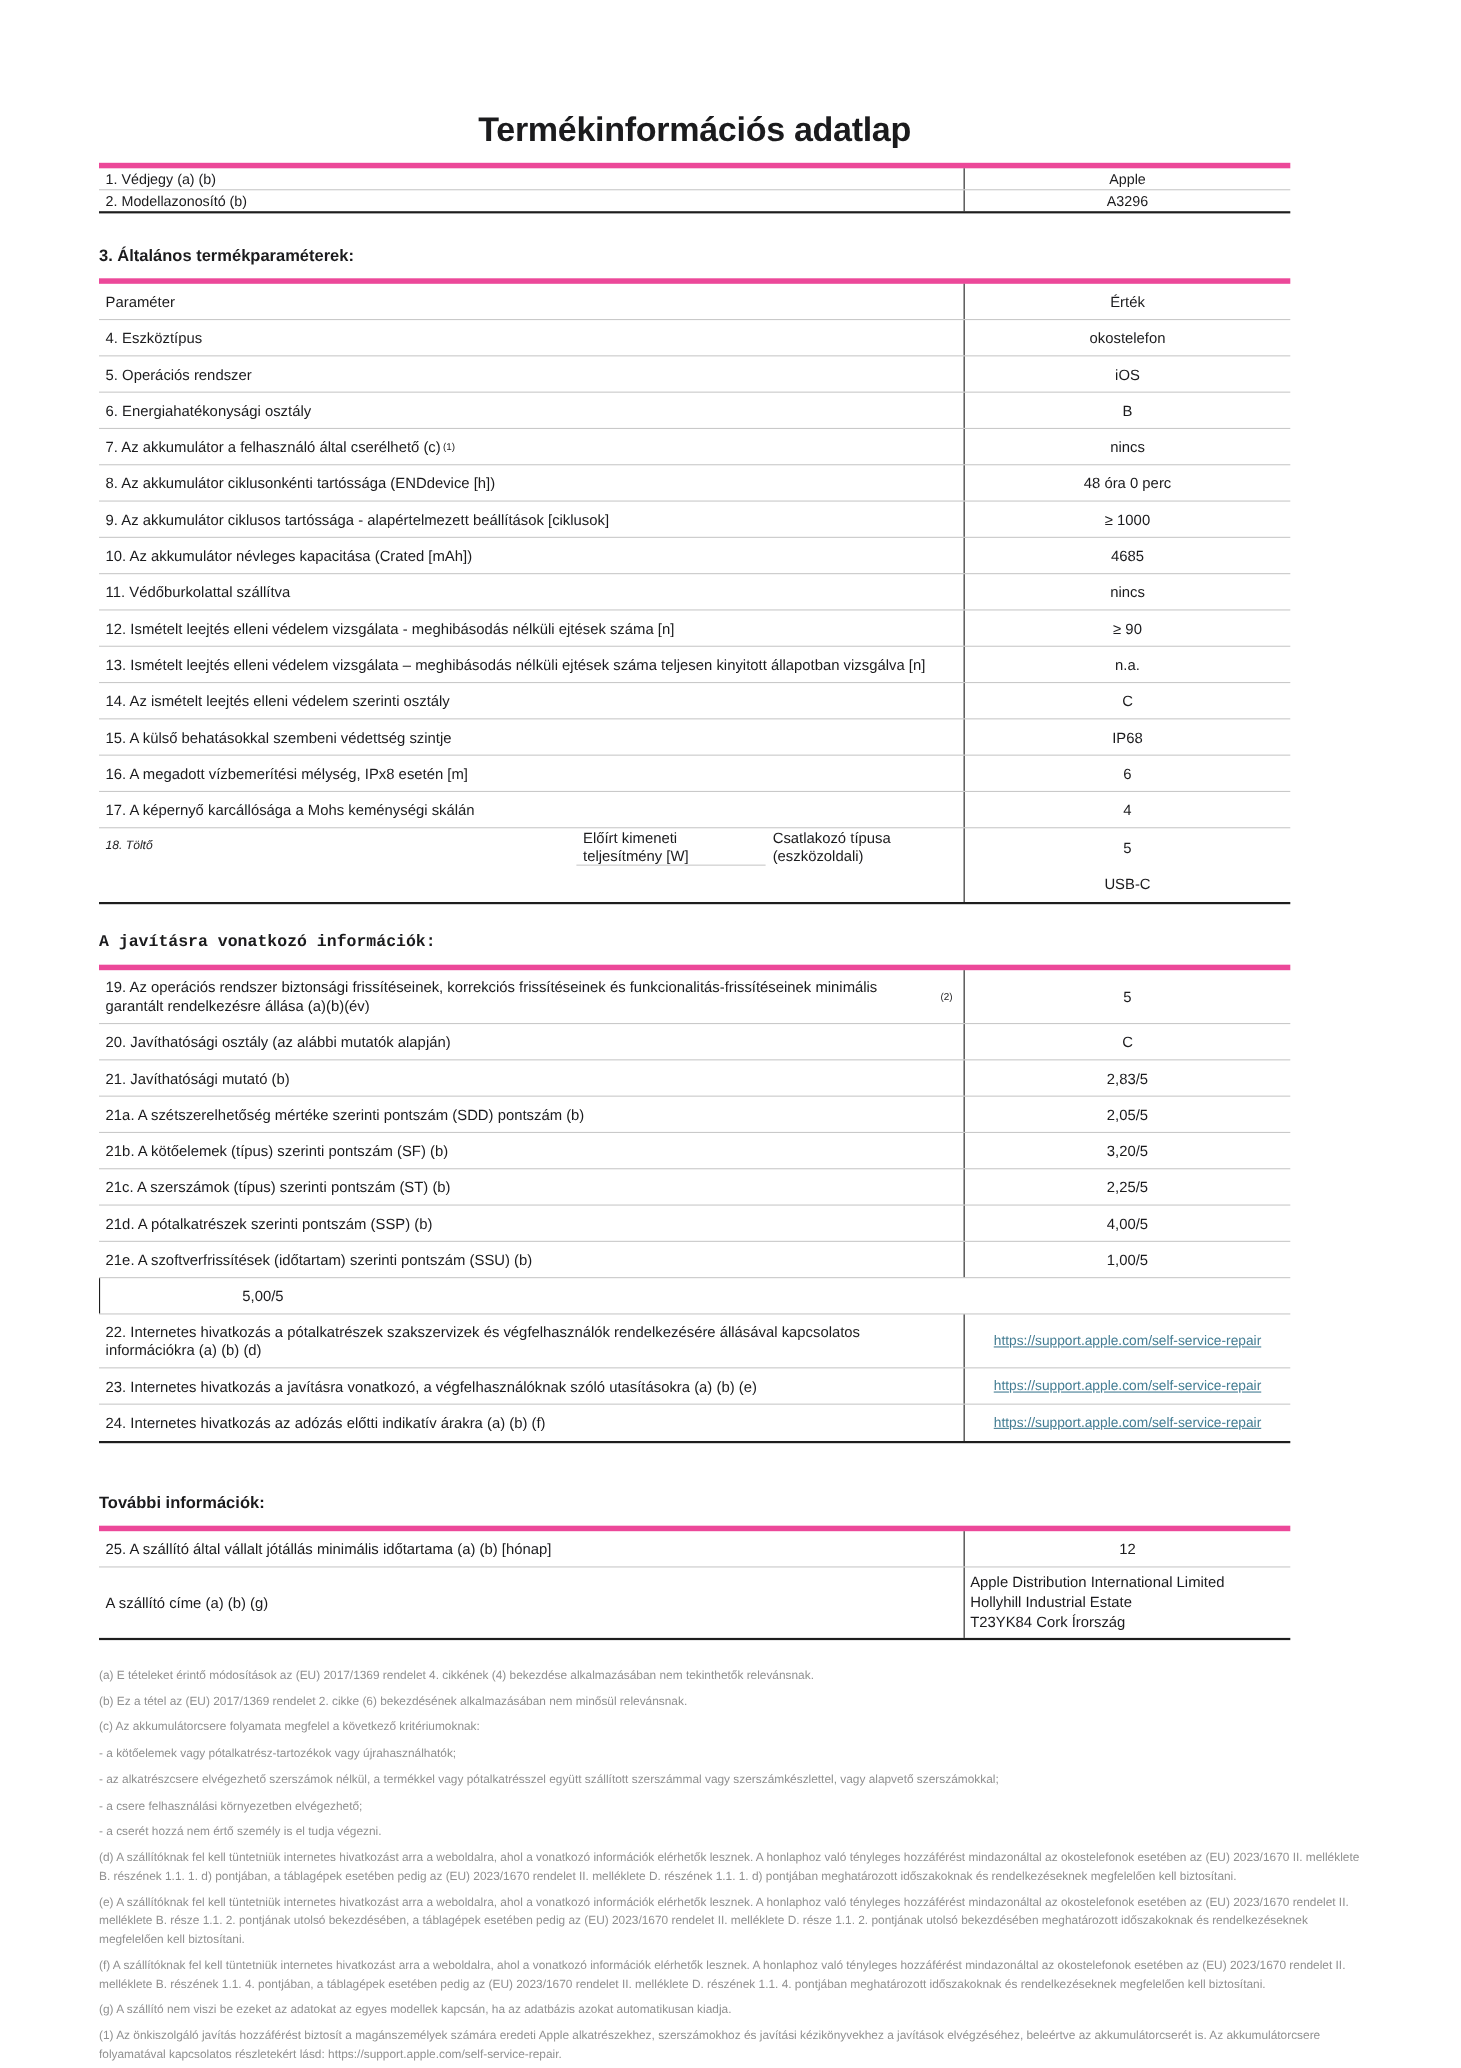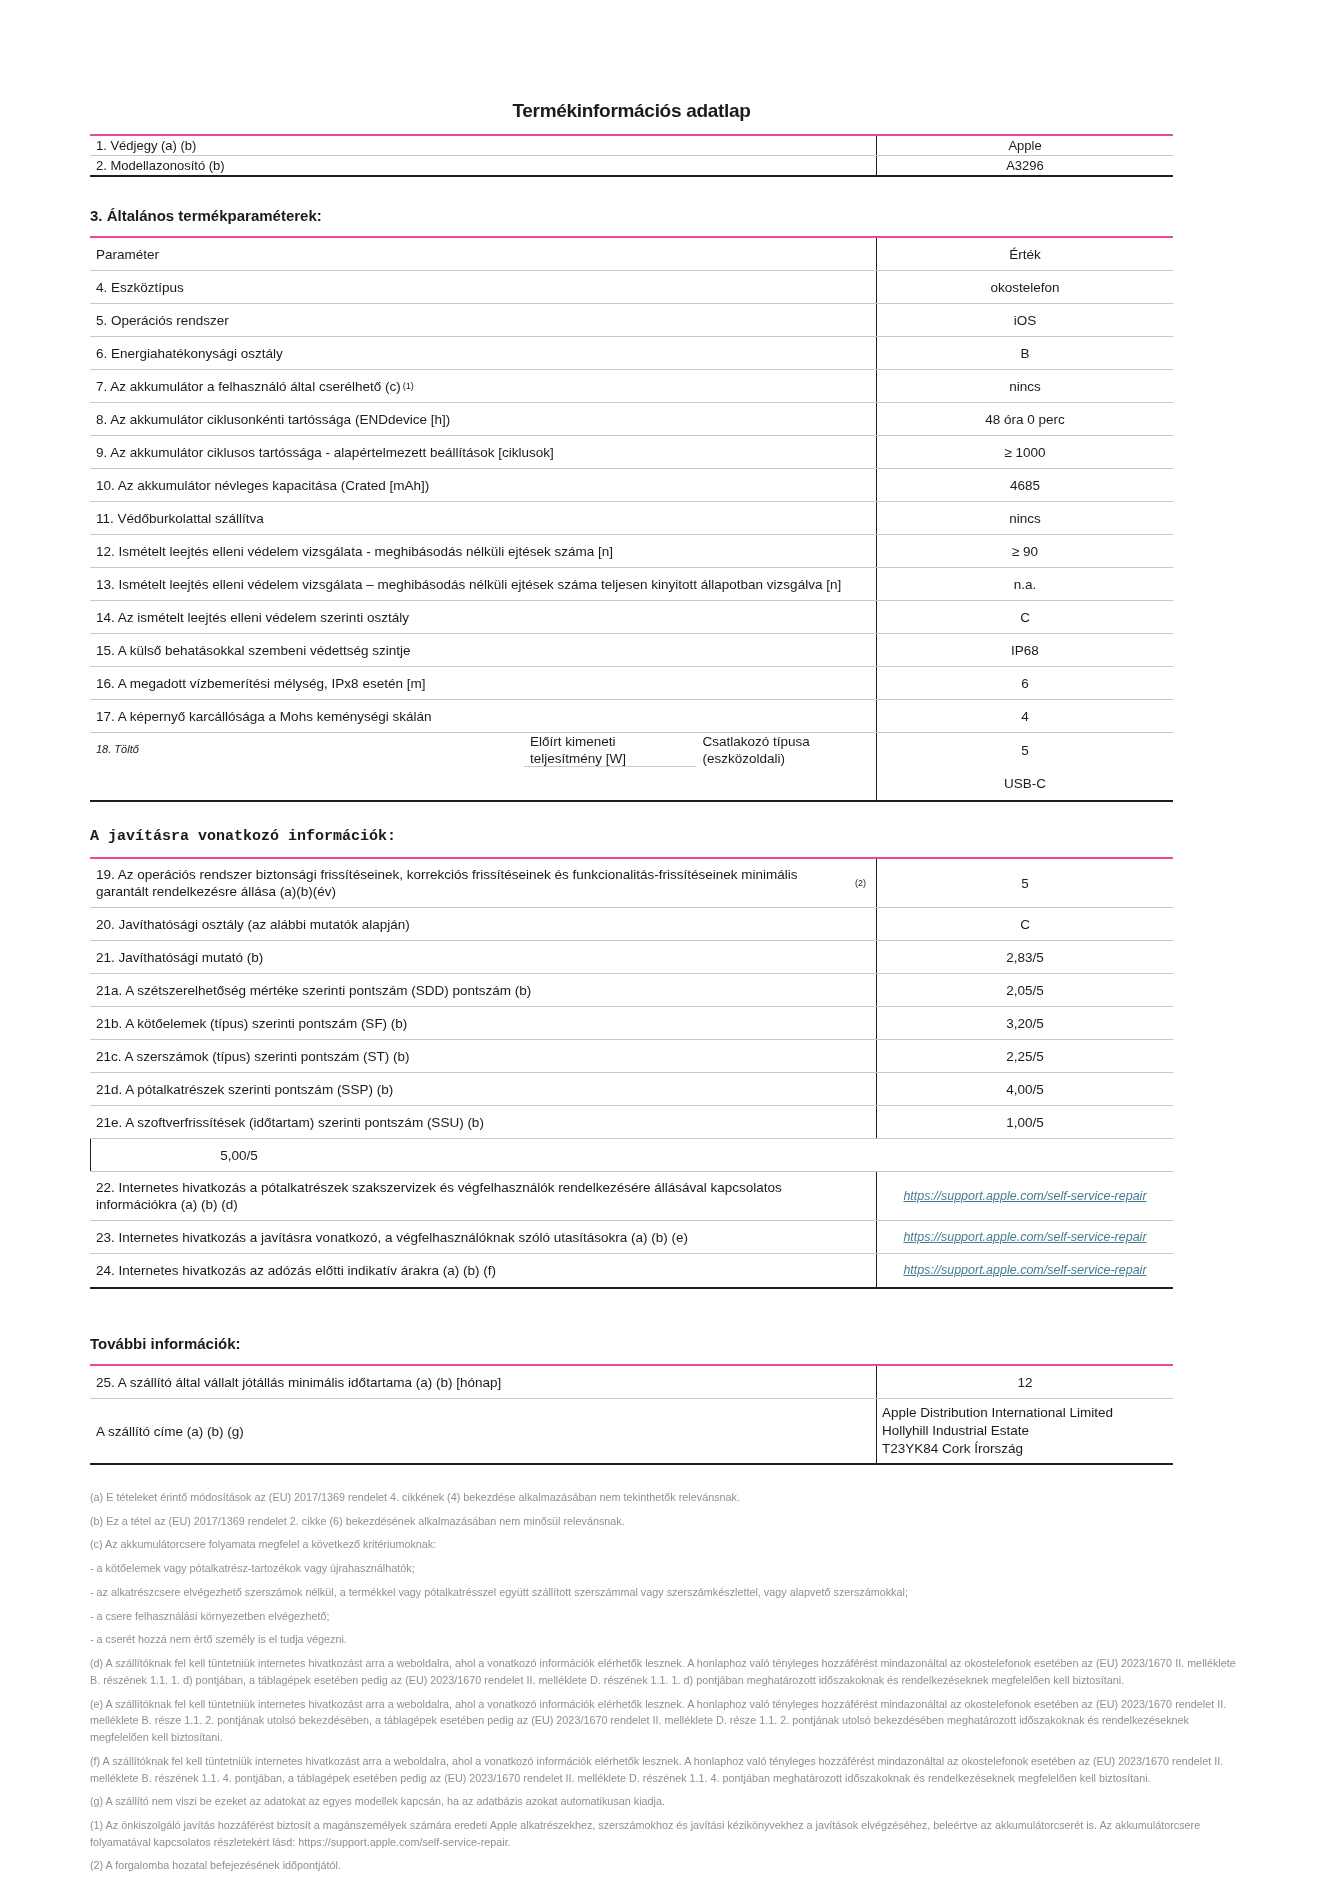--- a/index.html
+++ b/index.html
@@ -6,26 +6,26 @@
   html,body { margin:0; padding:0; }
   body {
     width:1328px; height:1880px; background:#ffffff;
     font-family:"Liberation Sans", sans-serif; color:#1b1b1d;
     -webkit-font-smoothing:antialiased;
   }
   .page { position:relative; width:1328px; height:1880px; overflow:hidden; }
   .content { margin-left:90px; width:1083px; }
 
   .title {
-    margin:0; padding-top:100px; font-size:19px; font-weight:bold;
+    margin:0; padding-top:100px; font-size:31px; font-weight:bold;
     text-align:center; letter-spacing:-0.3px;
   }
 
   
-  .tbl { border-top:2px solid #ec4899; border-bottom:2px solid #1e1e1e; margin-top:12px; }
+  .tbl { border-top:5px solid #ec4899; border-bottom:2px solid #1e1e1e; margin-top:12px; }
   .row { display:flex; align-items:stretch; border-bottom:1px solid #c9c9c9; }
   .row:last-child { border-bottom:none; }
   .lab {
     flex:1 1 auto; display:flex; align-items:center;
     padding:7px 10px 7px 6px; font-size:13.5px; line-height:17px;
   }
   .val {
     flex:0 0 297px; border-left:1px solid #1e1e1e;
     display:flex; align-items:center; justify-content:center; text-align:center;
     padding:7px 6px; font-size:13.5px; line-height:17px;
@@ -53,21 +53,21 @@
   }
   .charger-mid .sub:first-child { border-bottom:1px solid #c9c9c9; }
   .charger-mid .sub:last-child { height:33px; }
   .charger-vals { flex:0 0 297px; border-left:1px solid #1e1e1e; display:flex; flex-direction:column; }
   .charger-vals .vcell {
     height:34px; display:flex; align-items:center; justify-content:center;
     font-size:13.5px; line-height:17px; text-align:center;
   }
   .charger-vals .vcell:last-child { height:33px; }
 
-  .link { color:#447d93; text-decoration:underline; font-size:12.5px; cursor:pointer;font-style:italic; }
+  .link { color:#447d93; text-decoration:underline; font-size:12.5px; cursor:pointer; }
 
   .addr-val { justify-content:flex-start; text-align:left; padding:5px 6px 5px 5px; }
   .addr-line { display:block; line-height:18px; }
 
   .footnotes { width:1147px; margin-top:24px; color:#909090; font-size:10.8px; line-height:1.55; }
   .fnp { margin:0 0 7px 0; }
 </style>
 </head>
 <body>
 

